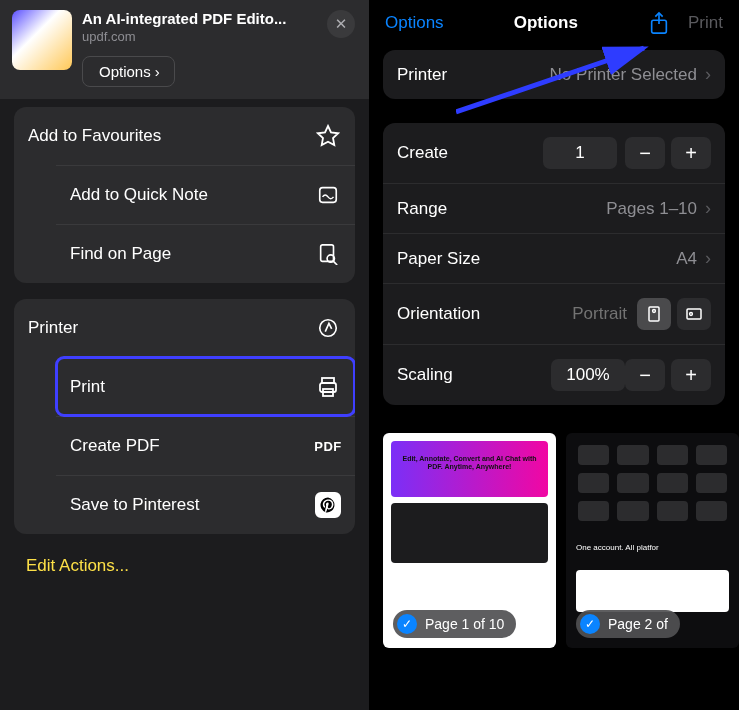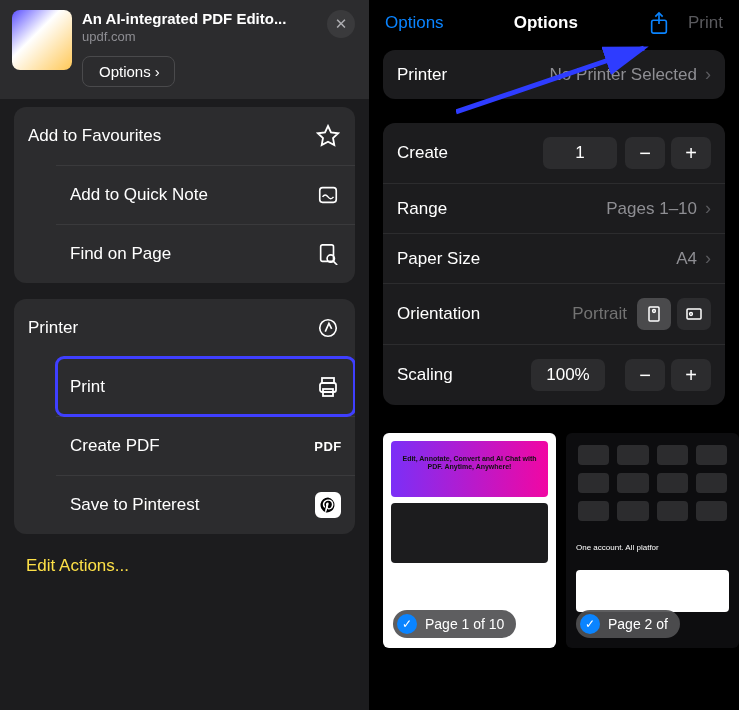--- a/index.html
+++ b/index.html
@@ -223,21 +223,21 @@
             <svg width="18" height="16" viewBox="0 0 18 16" fill="none" stroke="#fff" stroke-width="1.5">
                 <rect x="2" y="3" width="14" height="10" rx="1"></rect>
                 <circle cx="6" cy="8" r="1.4"></circle>
               </svg>
           </span>
         </span>
       </span>
     </div>
     <div class="r-row">
       <span>Scaling</span>
-      <span style="display:flex; gap:20px;">
+      <span style="display:flex; gap:0;">
         <span class="pillbox">100%</span>
         <span class="stepper">
           <span class="stepbtn">−</span>
           <span class="stepbtn">+</span>
         </span>
       </span>
     </div>
   </div>
 
   <div class="pages">

